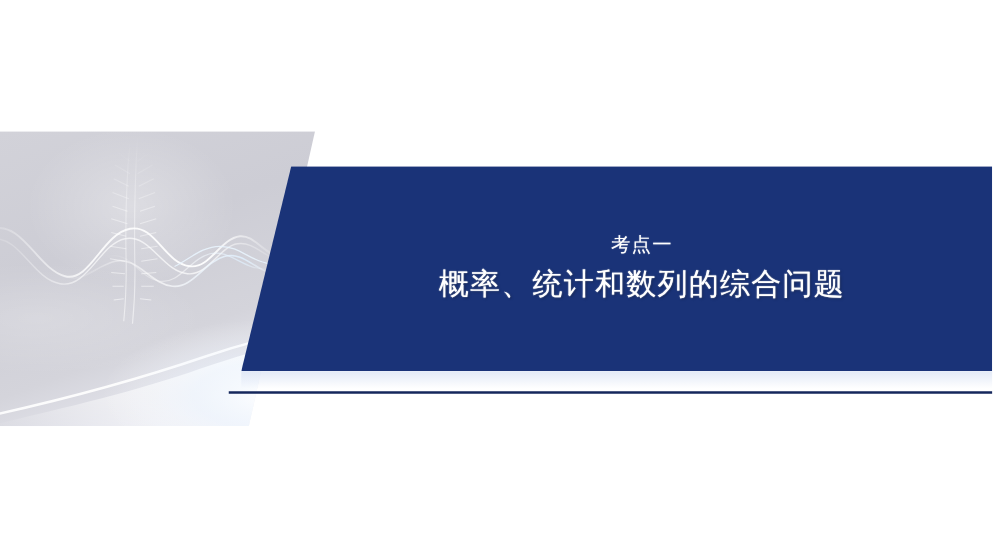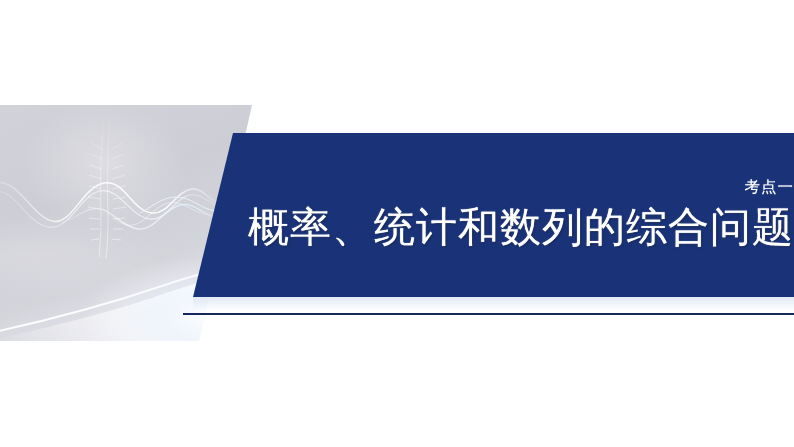--- a/index.html
+++ b/index.html
@@ -81,37 +81,37 @@
   }
 
   .band-text {
     position: absolute;
     left: 233px;
     top: 133px;
     width: 561px;
     height: 164px;
     display: flex;
     flex-direction: column;
-    align-items: flex-end;
+    align-items: center;
     justify-content: center;
     color: #ffffff;
   }
 
   .kaodian {
     font-size: 15.5px;
     line-height: 1.1;
     letter-spacing: 1px;
     color: #ffffff;
     text-shadow: 0 0 1px rgba(255,255,255,0.55);
     margin-bottom: 9px;
     white-space: nowrap;
   }
 
   .main-title {
-    font-size: 41px;
+    font-size: 24px;
     line-height: 1.15;
     letter-spacing: 1px;
     color: #ffffff;
     white-space: nowrap;
     text-shadow:
        0 0 1px rgba(255,255,255,0.9),
        1px 1px 2px rgba(0,0,0,0.35);
   }
 
   

